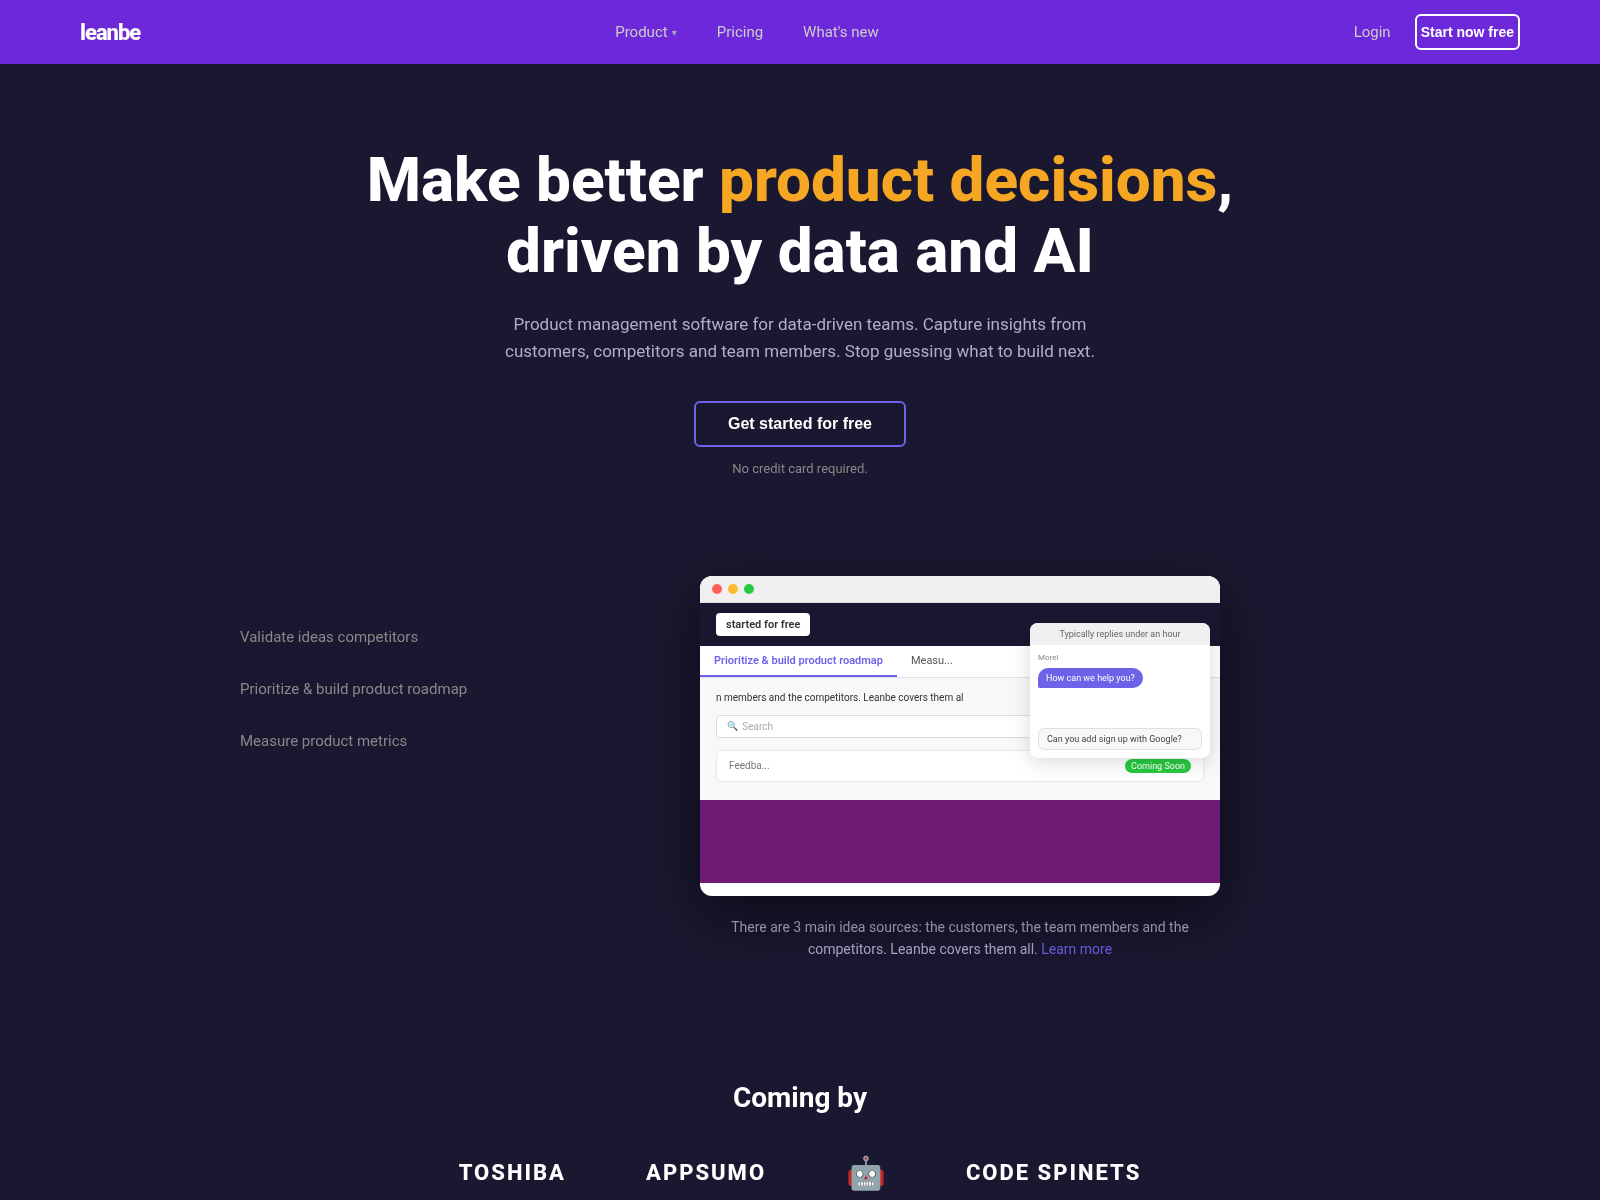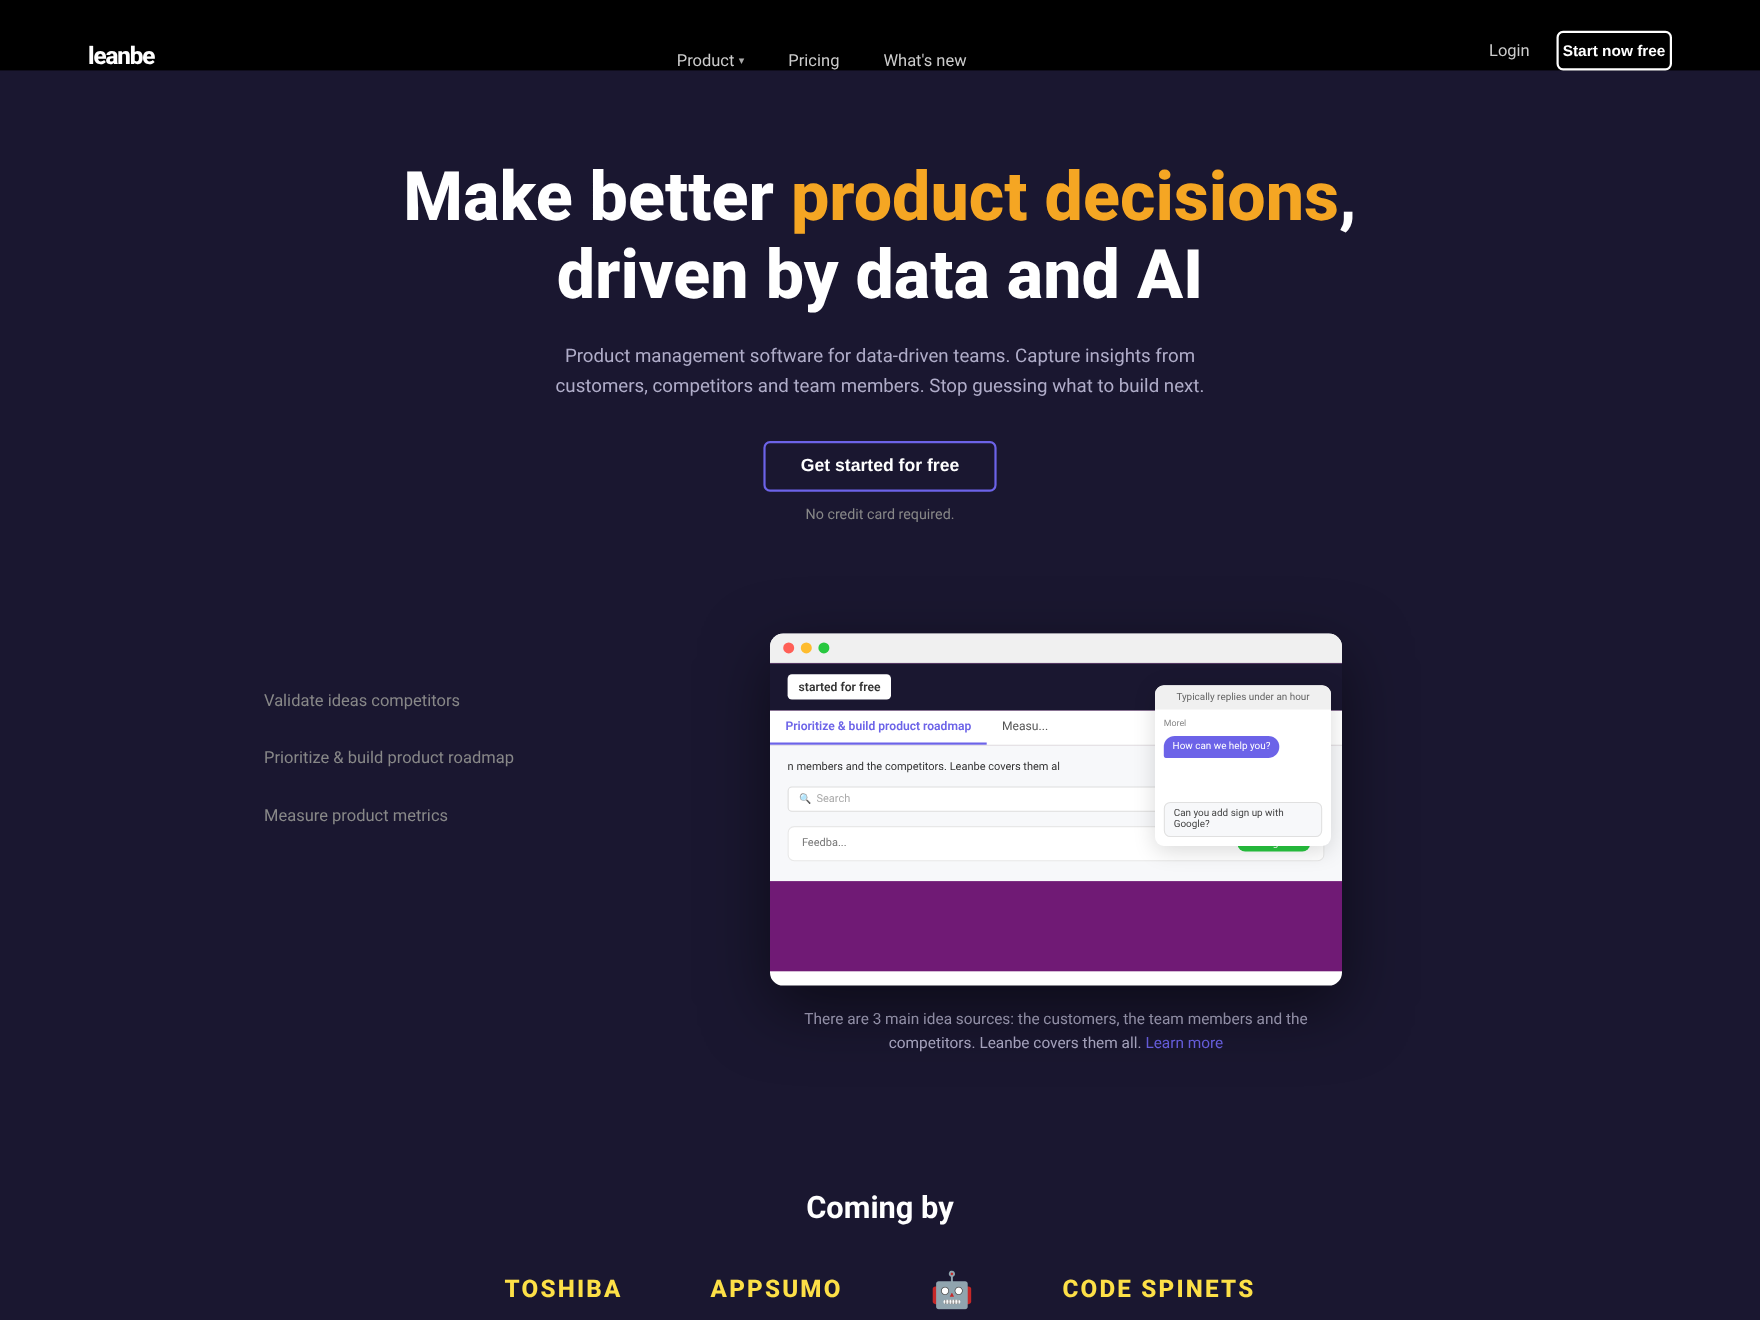--- a/index.html
+++ b/index.html
@@ -7,25 +7,25 @@
       font-family: -apple-system, BlinkMacSystemFont, 'Segoe UI', Roboto, sans-serif;
       background-color: #1a1730;
       color: #ffffff;
       min-height: 1200px;
       width: 1600px;
     }
 
     
     nav {
       display: flex;
-      align-items: flex-end;
+      align-items: center;
       justify-content: space-between;
       padding: 0 80px;
       height: 64px;
-      background-color: #000000;
+      background-color: #6d28d9;
     }
     .nav-center {
       display: flex;
       align-items: center;
       gap: 40px;
     }
     .nav-item {
       color: #cccccc;
       font-size: 15px;
       cursor: pointer;
@@ -272,21 +272,21 @@
       font-size: 9px;
       padding: 2px 6px;
       border-radius: 10px;
     }
 
     
     .chat-popup {
       position: absolute;
       right: 10px;
       top: 20px;
-      width: 160px;
+      width: 180px;
       background: #fff;
       border-radius: 8px;
       box-shadow: 0 4px 20px rgba(0,0,0,0.15);
       overflow: hidden;
     }
     .chat-header {
       background: #f0f0f0;
       padding: 6px 10px;
       font-size: 9px;
       color: #666;
@@ -349,21 +349,21 @@
     .trusted-logos {
       display: flex;
       justify-content: center;
       align-items: center;
       gap: 80px;
       flex-wrap: wrap;
     }
     .trusted-logo {
       font-size: 22px;
       font-weight: 800;
-      color: #fde047;
+      color: #ffffff;
       letter-spacing: 2px;
       text-transform: uppercase;
     }
     .trusted-logo-icon {
       font-size: 32px;
       color: #888;
     }
   </style>
 </head>
 <body>

